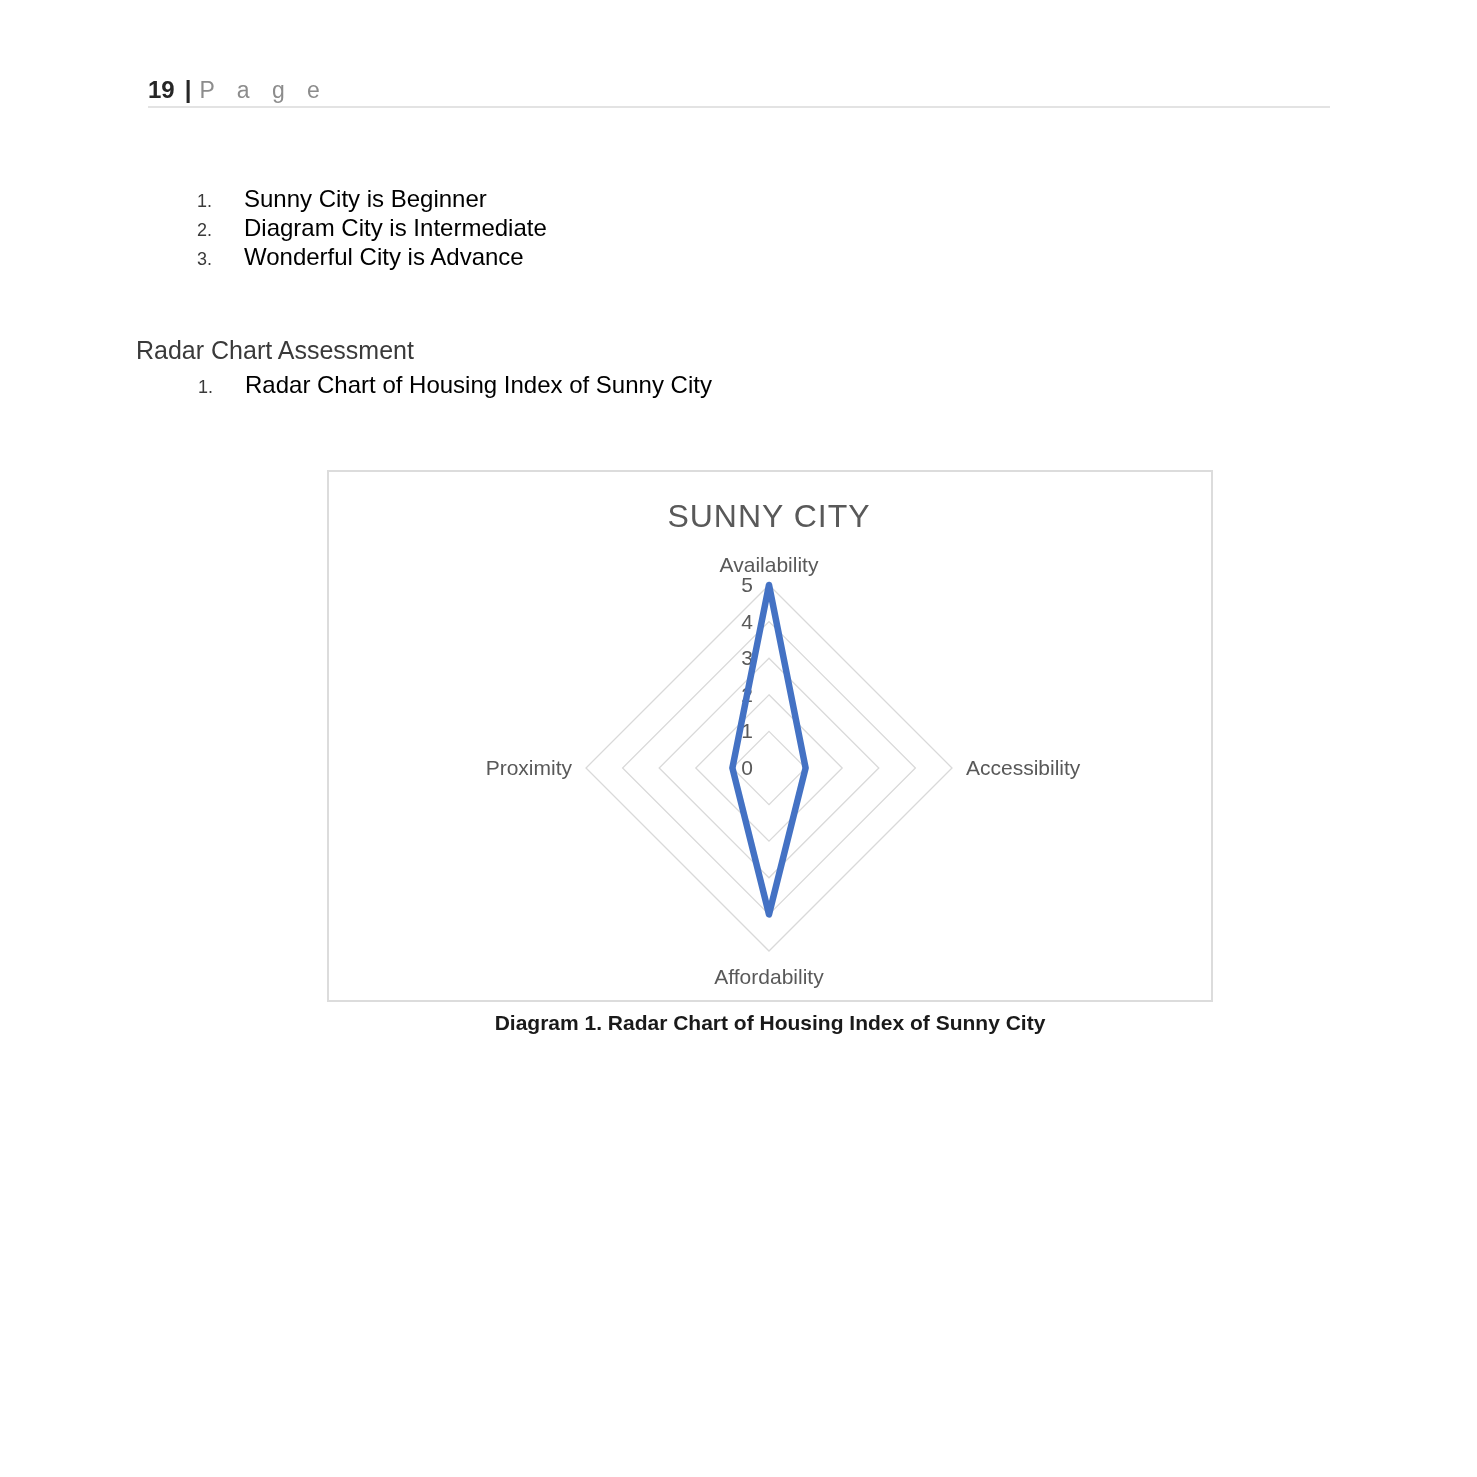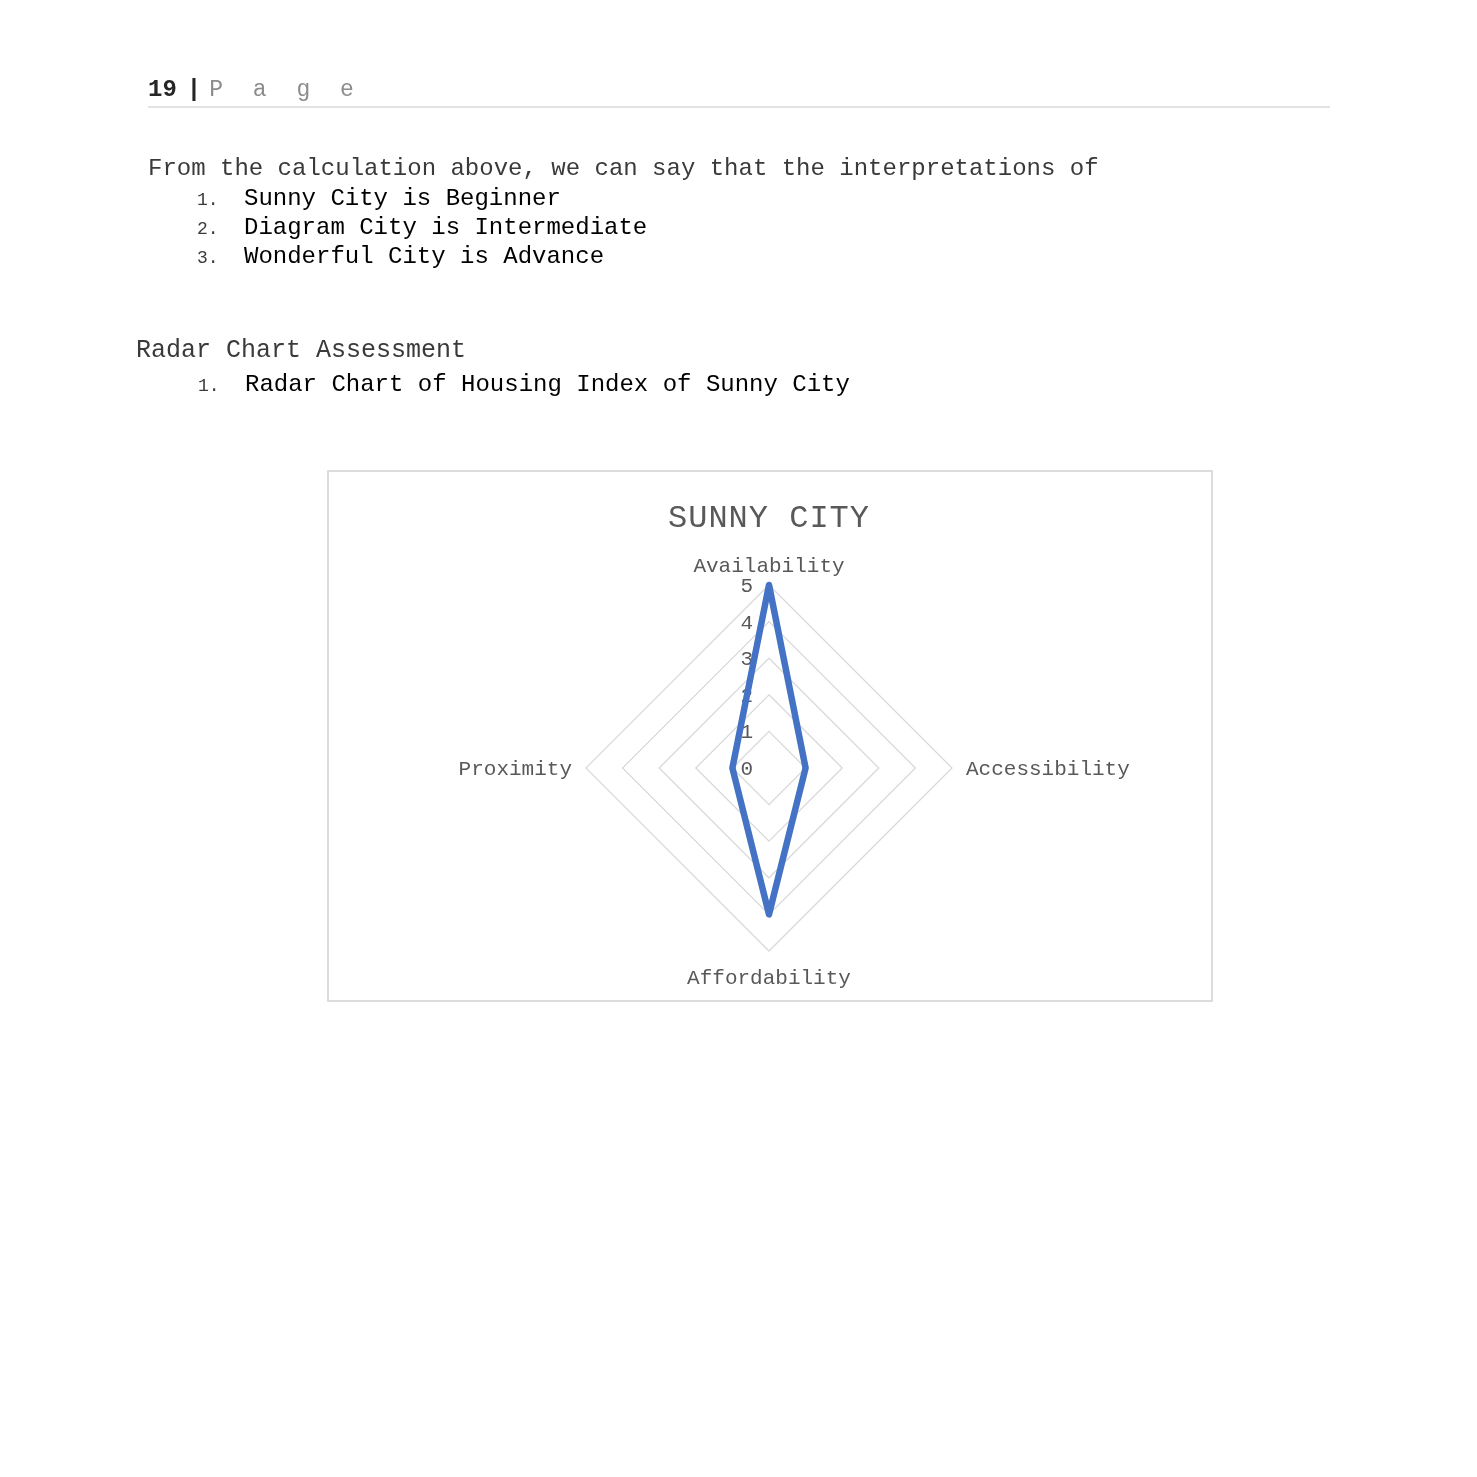--- a/index.html
+++ b/index.html
@@ -1,20 +1,20 @@
 <!DOCTYPE html>
 <html><head>
 <meta charset="utf-8">
 <style>
   html,body{margin:0;padding:0;background:#ffffff;}
   .page{
     position:relative;
     width:1477px;height:1165px;
     background:#ffffff;
-    font-family:Liberation Mono, monospace;
+    font-family:Liberation Sans, sans-serif;
     overflow:hidden;
   }
   
   .hdr{position:absolute;left:148px;top:76px;font-size:24px;white-space:nowrap;}
   .hdr .num{font-weight:bold;color:#262626;}
   .hdr .sep{font-weight:bold;color:#262626;margin:0 8px 0 10px;}
   .hdr .word{color:#8c8c8c;letter-spacing:8px;font-size:23px;}
   .rule{position:absolute;left:148px;top:106px;width:1182px;height:2px;background:#e3e3e3;}
   
   .intro{position:absolute;left:148px;top:155px;font-size:24px;color:#3a3a3a;}
@@ -38,21 +38,20 @@
 </head>
 <body>
 
 <div class="page">
 
   <div class="hdr">
     <span class="num">19</span><span class="sep">|</span><span class="word">P a g e</span>
   </div>
   <div class="rule"></div>
 
-  <div class="intro">From the calculation above, we can say that the interpretations of</div>
 
   <div class="olist">
     <div class="li">
       <span class="n">1.</span>
       <span class="t">Sunny City is Beginner</span>
     </div>
     <div class="li">
       <span class="n">2.</span>
       <span class="t">Diagram City is Intermediate</span>
     </div>
@@ -86,14 +85,15 @@
         <text x="424" y="120" text-anchor="end" font-size="21" fill="#595959">5</text>
         <polygon points="440,113 476.6,296 440,442.4 403.4,296" fill="none" stroke="#4472C4" stroke-width="6.5" stroke-linejoin="round" stroke-linecap="round"></polygon>
         <text x="440" y="100" text-anchor="middle" font-size="21" fill="#595959">Availability</text>
         <text x="637" y="303" text-anchor="start" font-size="21" fill="#595959">Accessibility</text>
         <text x="440" y="512" text-anchor="middle" font-size="21" fill="#595959">Affordability</text>
         <text x="243" y="303" text-anchor="end" font-size="21" fill="#595959">Proximity</text>
         <text x="440" y="55" text-anchor="middle" font-size="32" letter-spacing="1" fill="#595959">SUNNY CITY</text>
       </svg>
   </div>
 
+  <div class="caption">Diagram 1. Radar Chart of Housing Index of Sunny City</div>
 
 </div>
 
 </body></html>

